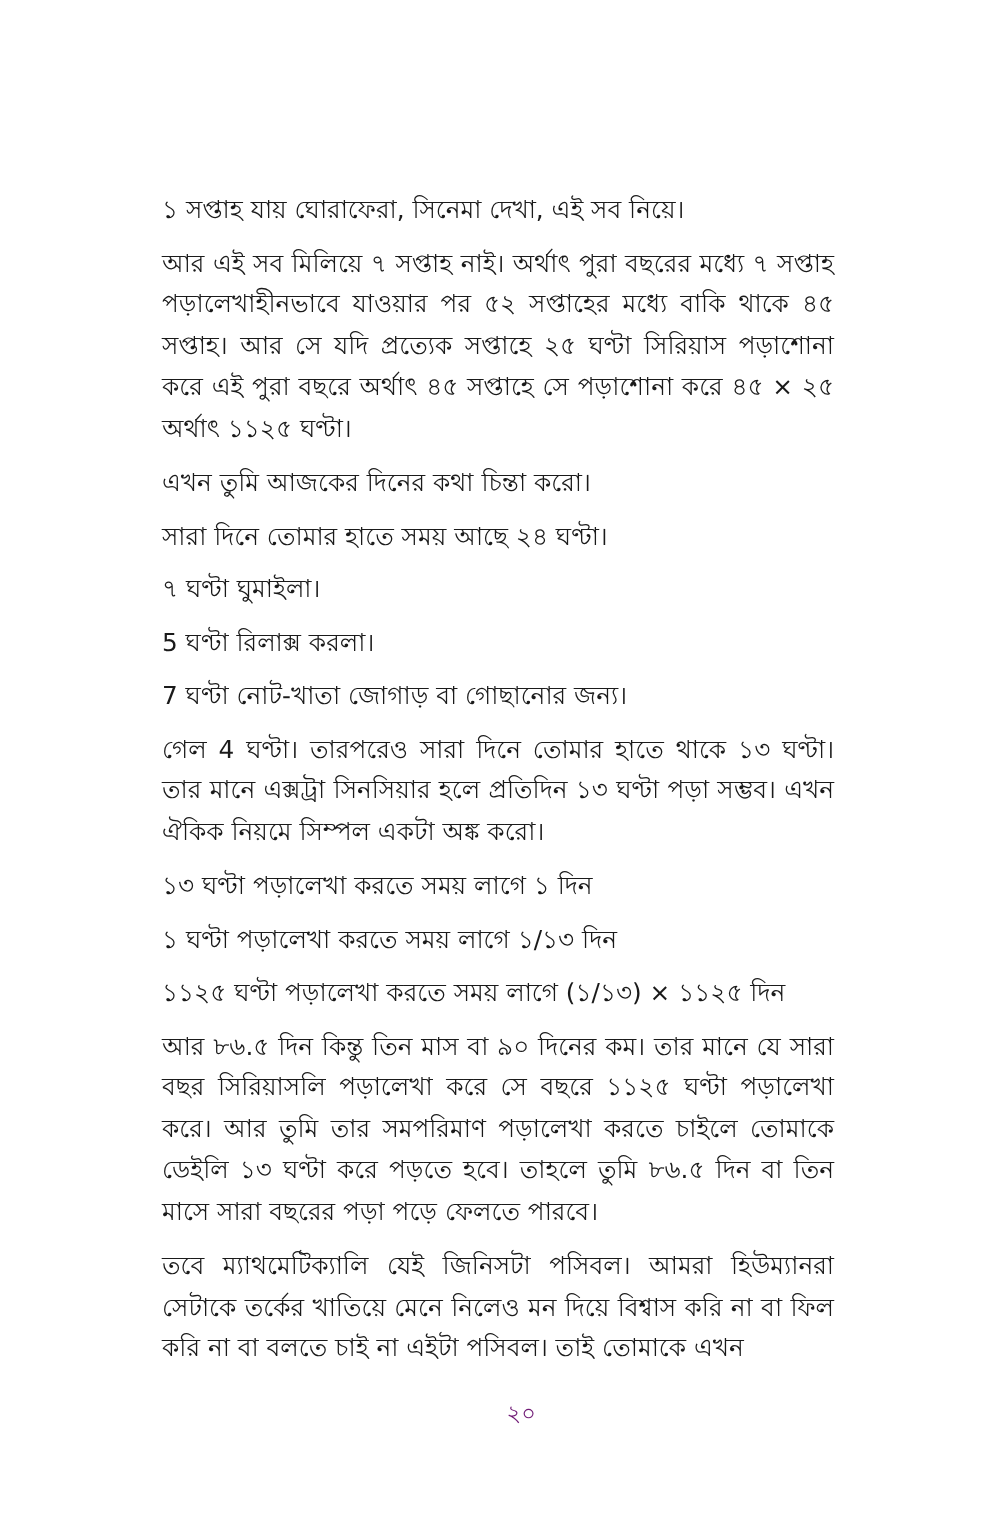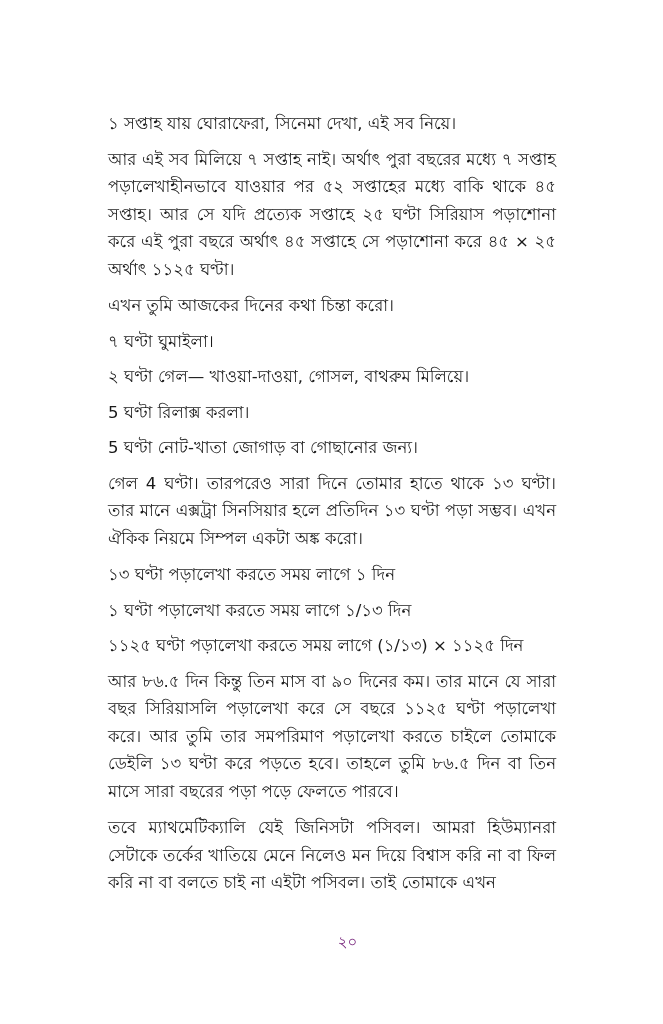--- a/index.html
+++ b/index.html
@@ -1,34 +1,34 @@
 <!DOCTYPE html>
 <html><head>
 <meta charset="utf-8">
 <style>
   html, body { margin: 0; padding: 0; background: #ffffff; }
   body { width: 663px; height: 1024px; position: relative; overflow: hidden;
          font-family: "DejaVu Sans", sans-serif; color: #1a1a1a; }
-  .page { position: absolute; left: 108px; top: 110px; width: 448px; }
+  .page { position: absolute; left: 108px; top: 126px; width: 448px; }
   .para { margin: 0 0 9px 0; font-size: 16.5px; line-height: 27.5px; text-align: justify; text-align-last: left; }
   .para.single { margin-bottom: 8px; }
   .page-number { position: absolute; top: 930px; left: 16px; width: 663px; text-align: center;
                  font-size: 15px; color: #701a75; }
 </style>
 </head>
 <body>
 
 <div class="page">
   <p class="para single">১ সপ্তাহ যায় ঘোরাফেরা, সিনেমা দেখা, এই সব নিয়ে।</p>
   <p class="para">আর এই সব মিলিয়ে ৭ সপ্তাহ নাই। অর্থাৎ পুরা বছরের মধ্যে ৭ সপ্তাহ পড়ালেখাহীনভাবে যাওয়ার পর ৫২ সপ্তাহের মধ্যে বাকি থাকে ৪৫ সপ্তাহ। আর সে যদি প্রত্যেক সপ্তাহে ২৫ ঘণ্টা সিরিয়াস পড়াশোনা করে এই পুরা বছরে অর্থাৎ ৪৫ সপ্তাহে সে পড়াশোনা করে ৪৫ × ২৫ অর্থাৎ ১১২৫ ঘণ্টা।</p>
   <p class="para single">এখন তুমি আজকের দিনের কথা চিন্তা করো।</p>
+  <p class="para single">সারা দিনে তোমার হাতে সময় আছে ২৪ ঘণ্টা।</p>
   <p class="para single">৭ ঘণ্টা ঘুমাইলা।</p>
-  <p class="para single">২ ঘণ্টা গেল— খাওয়া-দাওয়া, গোসল, বাথরুম মিলিয়ে।</p>
   <p class="para single">5 ঘণ্টা রিলাক্স করলা।</p>
-  <p class="para single">5 ঘণ্টা নোট-খাতা জোগাড় বা গোছানোর জন্য।</p>
+  <p class="para single">7 ঘণ্টা নোট-খাতা জোগাড় বা গোছানোর জন্য।</p>
   <p class="para">গেল 4 ঘণ্টা। তারপরেও সারা দিনে তোমার হাতে থাকে ১৩ ঘণ্টা। তার মানে এক্সট্রা সিনসিয়ার হলে প্রতিদিন ১৩ ঘণ্টা পড়া সম্ভব। এখন ঐকিক নিয়মে সিম্পল একটা অঙ্ক করো।</p>
   <p class="para single">১৩ ঘণ্টা পড়ালেখা করতে সময় লাগে ১ দিন</p>
   <p class="para single">১ ঘণ্টা পড়ালেখা করতে সময় লাগে ১/১৩ দিন</p>
   <p class="para single">১১২৫ ঘণ্টা পড়ালেখা করতে সময় লাগে (১/১৩) × ১১২৫ দিন</p>
   <p class="para">আর ৮৬.৫ দিন কিন্তু তিন মাস বা ৯০ দিনের কম। তার মানে যে সারা বছর সিরিয়াসলি পড়ালেখা করে সে বছরে ১১২৫ ঘণ্টা পড়ালেখা করে। আর তুমি তার সমপরিমাণ পড়ালেখা করতে চাইলে তোমাকে ডেইলি ১৩ ঘণ্টা করে পড়তে হবে। তাহলে তুমি ৮৬.৫ দিন বা তিন মাসে সারা বছরের পড়া পড়ে ফেলতে পারবে।</p>
   <p class="para">তবে ম্যাথমেটিক্যালি যেই জিনিসটা পসিবল। আমরা হিউম্যানরা সেটাকে তর্কের খাতিয়ে মেনে নিলেও মন দিয়ে বিশ্বাস করি না বা ফিল করি না বা বলতে চাই না এইটা পসিবল। তাই তোমাকে এখন</p>
 </div>
 
 <div class="page-number">২০</div>
 

